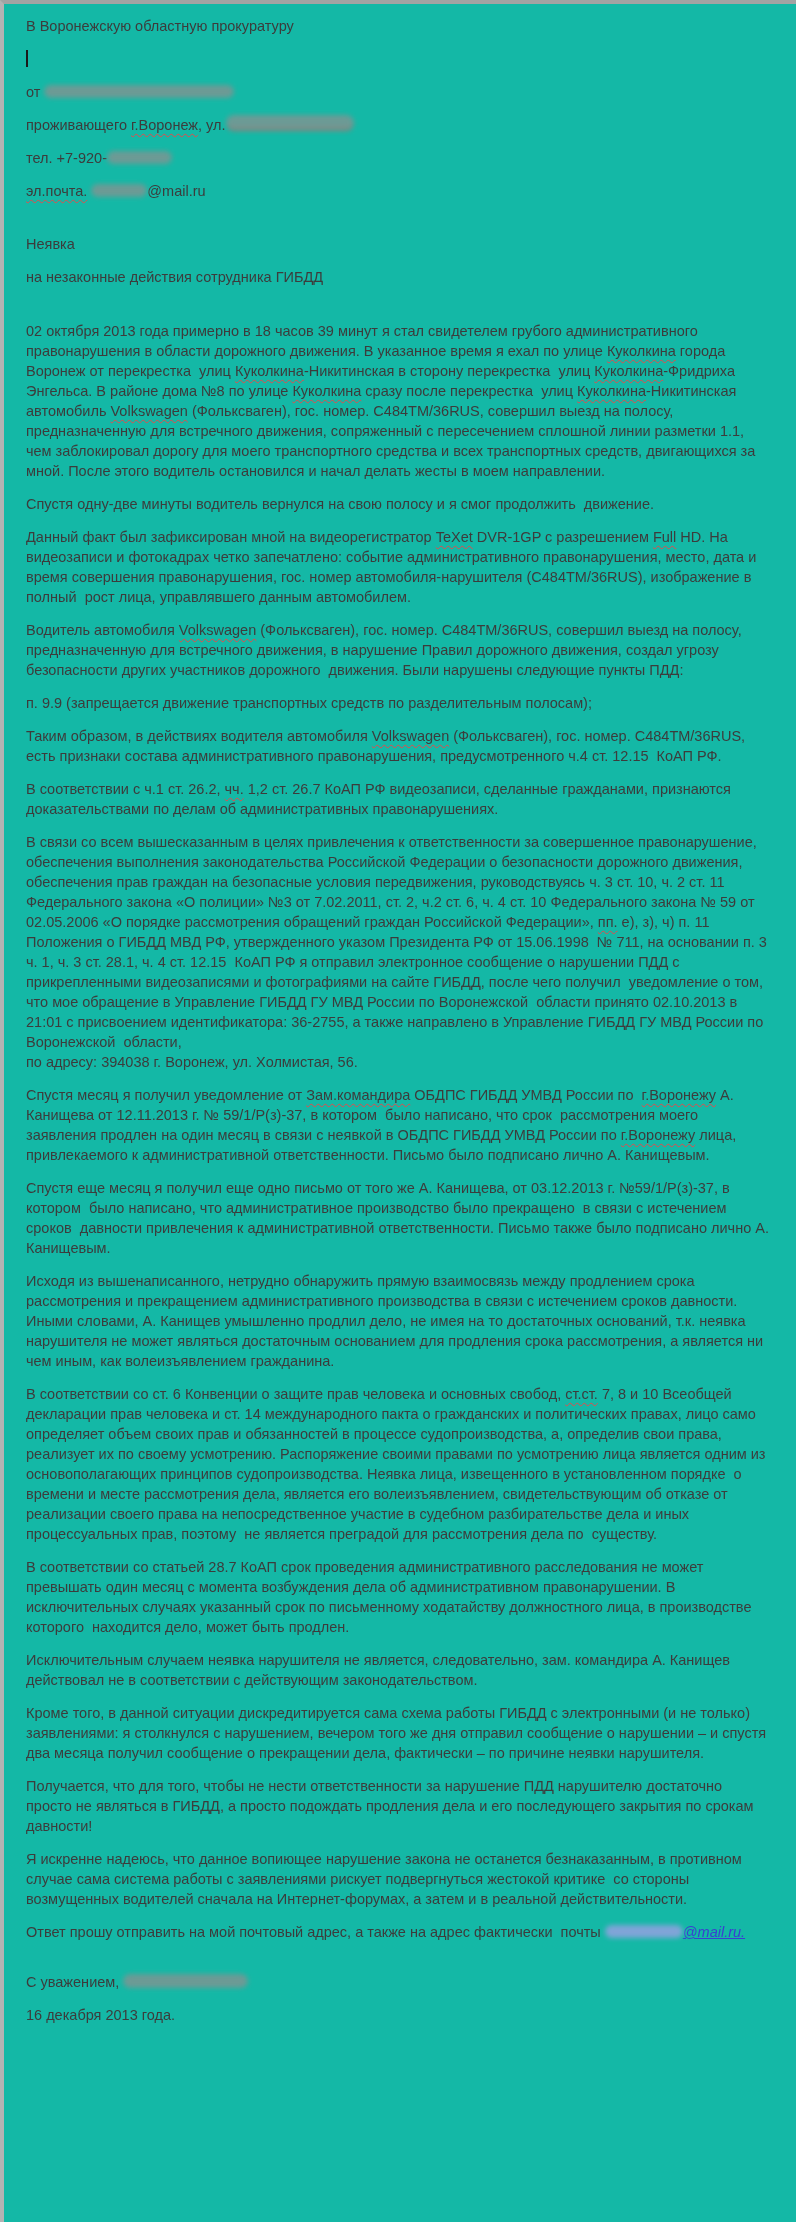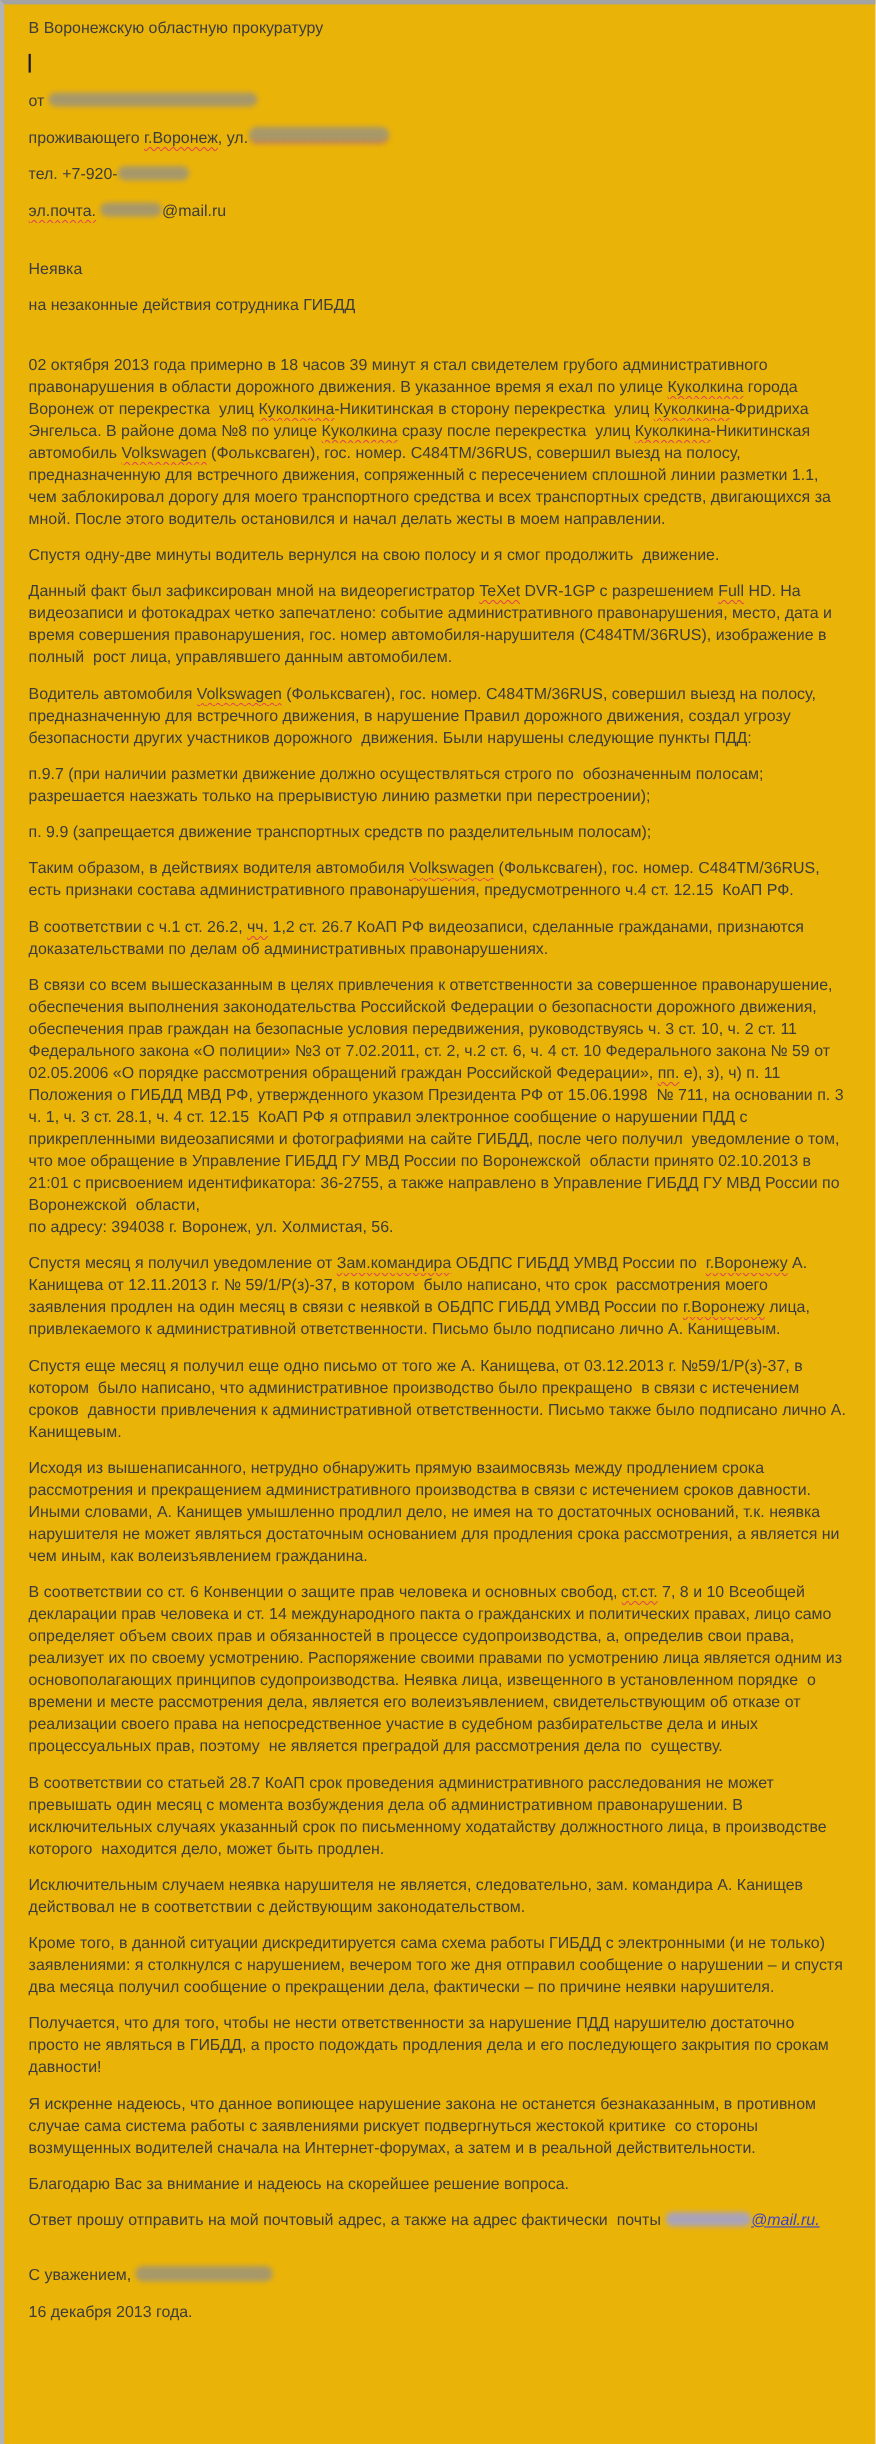--- a/index.html
+++ b/index.html
@@ -1,20 +1,20 @@
 <!DOCTYPE html>
 <html lang="ru"><head>
 <meta charset="utf-8">
 <style>
   html,body{margin:0;padding:0;background:#ffffff;}
   .page{
     position:relative;
     width:796px;height:2222px;
     box-sizing:border-box;
-    background:#eab308;
+    background:#14b8a6;
     border-top:4px solid #a3a3a3;
     border-left:4px solid #b3b3b3;
     padding:12px 26px 0 22px;
     overflow:hidden;
     font-family:"Liberation Sans","DejaVu Sans",sans-serif;
     font-size:14.5px;
     line-height:20px;
     color:#3c3c3c;
   }
   .doc p{
@@ -61,33 +61,31 @@
       <p><span>от </span><span class="blur" style="width: 190px;"></span></p>
       <p><span>проживающего </span><span class="sp">г.Воронеж</span><span>, ул.</span><span class="blur redline" style="width: 128px;"></span></p>
       <p><span>тел. +7-920-</span><span class="blur" style="width: 65px;"></span></p>
       <p><span class="sp">эл.почта.</span><span> </span><span class="blur" style="width: 56px;"></span><span>@mail.ru</span></p>
       <p style="margin-top: 33px;"><span>Неявка</span></p>
       <p><span>на незаконные действия сотрудника ГИБДД</span></p>
       <p style="margin-top: 34px;"><span>02 октября 2013 года примерно в 18 часов 39 минут я стал свидетелем грубого административного правонарушения в области дорожного движения. В указанное время я ехал по улице </span><span class="sp">Куколкина</span><span> города Воронеж от перекрестка  улиц </span><span class="sp">Куколкина</span><span>-Никитинская в сторону перекрестка  улиц </span><span class="sp">Куколкина</span><span>-Фридриха Энгельса. В районе дома №8 по улице </span><span class="sp">Куколкина</span><span> сразу после перекрестка  улиц </span><span class="sp">Куколкина</span><span>-Никитинская автомобиль </span><span class="sp">Volkswagen</span><span> (Фольксваген), гос. номер. C484TM/36RUS, совершил выезд на полосу, предназначенную для встречного движения, сопряженный с пересечением сплошной линии разметки 1.1, чем заблокировал дорогу для моего транспортного средства и всех транспортных средств, двигающихся за мной. После этого водитель остановился и начал делать жесты в моем направлении.</span></p>
       <p><span>Спустя одну-две минуты водитель вернулся на свою полосу и я смог продолжить  движение.</span></p>
       <p><span>Данный факт был зафиксирован мной на видеорегистратор </span><span class="sp">TeXet</span><span> DVR-1GP с разрешением </span><span class="sp">Full</span><span> HD. На видеозаписи и фотокадрах четко запечатлено: событие административного правонарушения, место, дата и время совершения правонарушения, гос. номер автомобиля-нарушителя (C484TM/36RUS), изображение в полный  рост лица, управлявшего данным автомобилем.</span></p>
       <p><span>Водитель автомобиля </span><span class="sp">Volkswagen</span><span> (Фольксваген), гос. номер. C484TM/36RUS, совершил выезд на полосу, предназначенную для встречного движения, в нарушение Правил дорожного движения, создал угрозу безопасности других участников дорожного  движения. Были нарушены следующие пункты ПДД:</span></p>
-      <p><span>п.9.7 (при наличии разметки движение должно осуществляться строго по  обозначенным полосам; разрешается наезжать только на прерывистую линию разметки при перестроении);</span></p>
       <p><span>п. 9.9 (запрещается движение транспортных средств по разделительным полосам);</span></p>
       <p><span>Таким образом, в действиях водителя автомобиля </span><span class="sp">Volkswagen</span><span> (Фольксваген), гос. номер. C484TM/36RUS, есть признаки состава административного правонарушения, предусмотренного ч.4 ст. 12.15  КоАП РФ.</span></p>
       <p><span>В соответствии с ч.1 ст. 26.2, </span><span class="sp">чч.</span><span> 1,2 ст. 26.7 КоАП РФ видеозаписи, сделанные гражданами, признаются доказательствами по делам об административных правонарушениях.</span></p>
       <p style="margin-top: 6px;"><span>В связи со всем вышесказанным в целях привлечения к ответственности за совершенное правонарушение, обеспечения выполнения законодательства Российской Федерации о безопасности дорожного движения, обеспечения прав граждан на безопасные условия передвижения, руководствуясь ч. 3 ст. 10, ч. 2 ст. 11 Федерального закона «О полиции» №3 от 7.02.2011, ст. 2, ч.2 ст. 6, ч. 4 ст. 10 Федерального закона № 59 от 02.05.2006 «О порядке рассмотрения обращений граждан Российской Федерации», </span><span class="sp">пп.</span><span> е), з), ч) п. 11 Положения о ГИБДД МВД РФ, утвержденного указом Президента РФ от 15.06.1998  № 711, на основании п. 3 ч. 1, ч. 3 ст. 28.1, ч. 4 ст. 12.15  КоАП РФ я отправил электронное сообщение о нарушении ПДД с прикрепленными видеозаписями и фотографиями на сайте ГИБДД, после чего получил  уведомление о том, что мое обращение в Управление ГИБДД ГУ МВД России по Воронежской  области принято 02.10.2013 в 21:01 с присвоением идентификатора: 36-2755, а также направлено в Управление ГИБДД ГУ МВД России по Воронежской  области,
 по адресу: 394038 г. Воронеж, ул. Холмистая, 56.</span></p>
       <p><span>Спустя месяц я получил уведомление от </span><span class="sp">Зам.командира</span><span> ОБДПС ГИБДД УМВД России по  </span><span class="sp">г.Воронежу</span><span> А. Канищева от 12.11.2013 г. № 59/1/Р(з)-37, в котором  было написано, что срок  рассмотрения моего заявления продлен на один месяц в связи с неявкой в ОБДПС ГИБДД УМВД России по </span><span class="sp">г.Воронежу</span><span> лица, привлекаемого к административной ответственности. Письмо было подписано лично А. Канищевым.</span></p>
       <p><span>Спустя еще месяц я получил еще одно письмо от того же А. Канищева, от 03.12.2013 г. №59/1/Р(з)-37, в котором  было написано, что административное производство было прекращено  в связи с истечением сроков  давности привлечения к административной ответственности. Письмо также было подписано лично А. Канищевым.</span></p>
       <p><span>Исходя из вышенаписанного, нетрудно обнаружить прямую взаимосвязь между продлением срока рассмотрения и прекращением административного производства в связи с истечением сроков давности. Иными словами, А. Канищев умышленно продлил дело, не имея на то достаточных оснований, т.к. неявка нарушителя не может являться достаточным основанием для продления срока рассмотрения, а является ни чем иным, как волеизъявлением гражданина.</span></p>
       <p><span>В соответствии со ст. 6 Конвенции о защите прав человека и основных свобод, </span><span class="sp">ст.ст.</span><span> 7, 8 и 10 Всеобщей декларации прав человека и ст. 14 международного пакта о гражданских и политических правах, лицо само определяет объем своих прав и обязанностей в процессе судопроизводства, а, определив свои права, реализует их по своему усмотрению. Распоряжение своими правами по усмотрению лица является одним из основополагающих принципов судопроизводства. Неявка лица, извещенного в установленном порядке  о времени и месте рассмотрения дела, является его волеизъявлением, свидетельствующим об отказе от реализации своего права на непосредственное участие в судебном разбирательстве дела и иных процессуальных прав, поэтому  не является преградой для рассмотрения дела по  существу.</span></p>
       <p><span>В соответствии со статьей 28.7 КоАП срок проведения административного расследования не может превышать один месяц с момента возбуждения дела об административном правонарушении. В исключительных случаях указанный срок по письменному ходатайству должностного лица, в производстве которого  находится дело, может быть продлен.</span></p>
       <p><span>Исключительным случаем неявка нарушителя не является, следовательно, зам. командира А. Канищев действовал не в соответствии с действующим законодательством.</span></p>
       <p><span>Кроме того, в данной ситуации дискредитируется сама схема работы ГИБДД с электронными (и не только) заявлениями: я столкнулся с нарушением, вечером того же дня отправил сообщение о нарушении – и спустя два месяца получил сообщение о прекращении дела, фактически – по причине неявки нарушителя.</span></p>
       <p><span>Получается, что для того, чтобы не нести ответственности за нарушение ПДД нарушителю достаточно просто не являться в ГИБДД, а просто подождать продления дела и его последующего закрытия по срокам давности!</span></p>
       <p><span>Я искренне надеюсь, что данное вопиющее нарушение закона не останется безнаказанным, в противном случае сама система работы с заявлениями рискует подвергнуться жестокой критике  со стороны возмущенных водителей сначала на Интернет-форумах, а затем и в реальной действительности.</span></p>
-      <p><span>Благодарю Вас за внимание и надеюсь на скорейшее решение вопроса.</span></p>
       <p><span>Ответ прошу отправить на мой почтовый адрес, а также на адрес фактически  почты </span><span class="blur violet" style="width: 78px;"></span><a class="link">@mail.ru.</a></p>
       <p style="margin-top: 30px;"><span>С уважением, </span><span class="blur" style="width: 125px; height: 14px;"></span></p>
       <p><span>16 декабря 2013 года.</span></p>
     </div>
 </div>
 
 </body></html>

